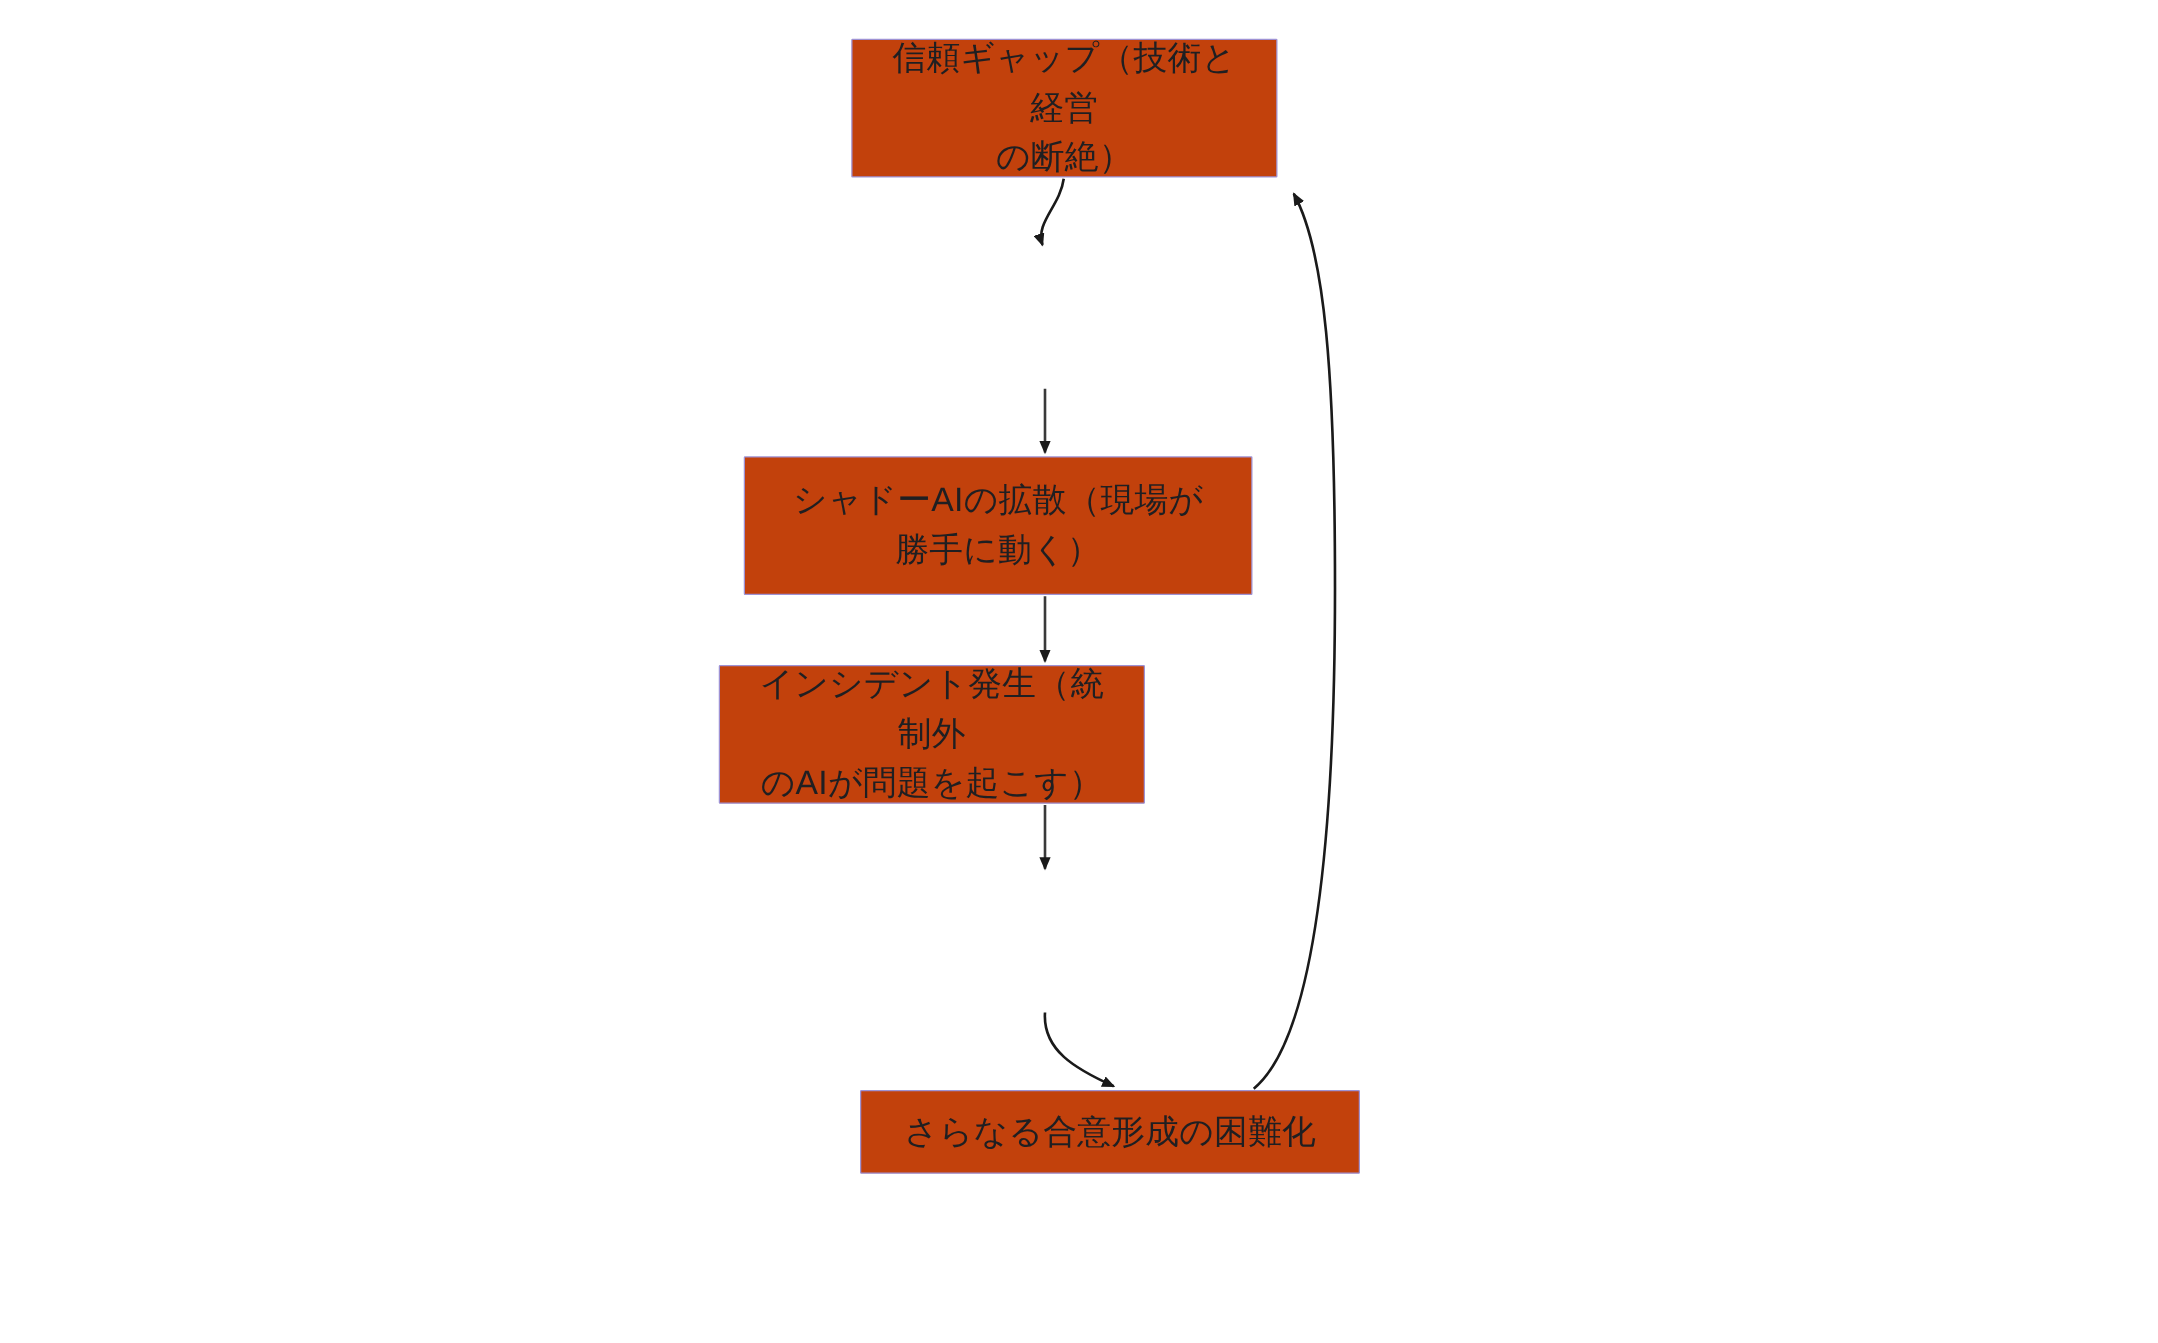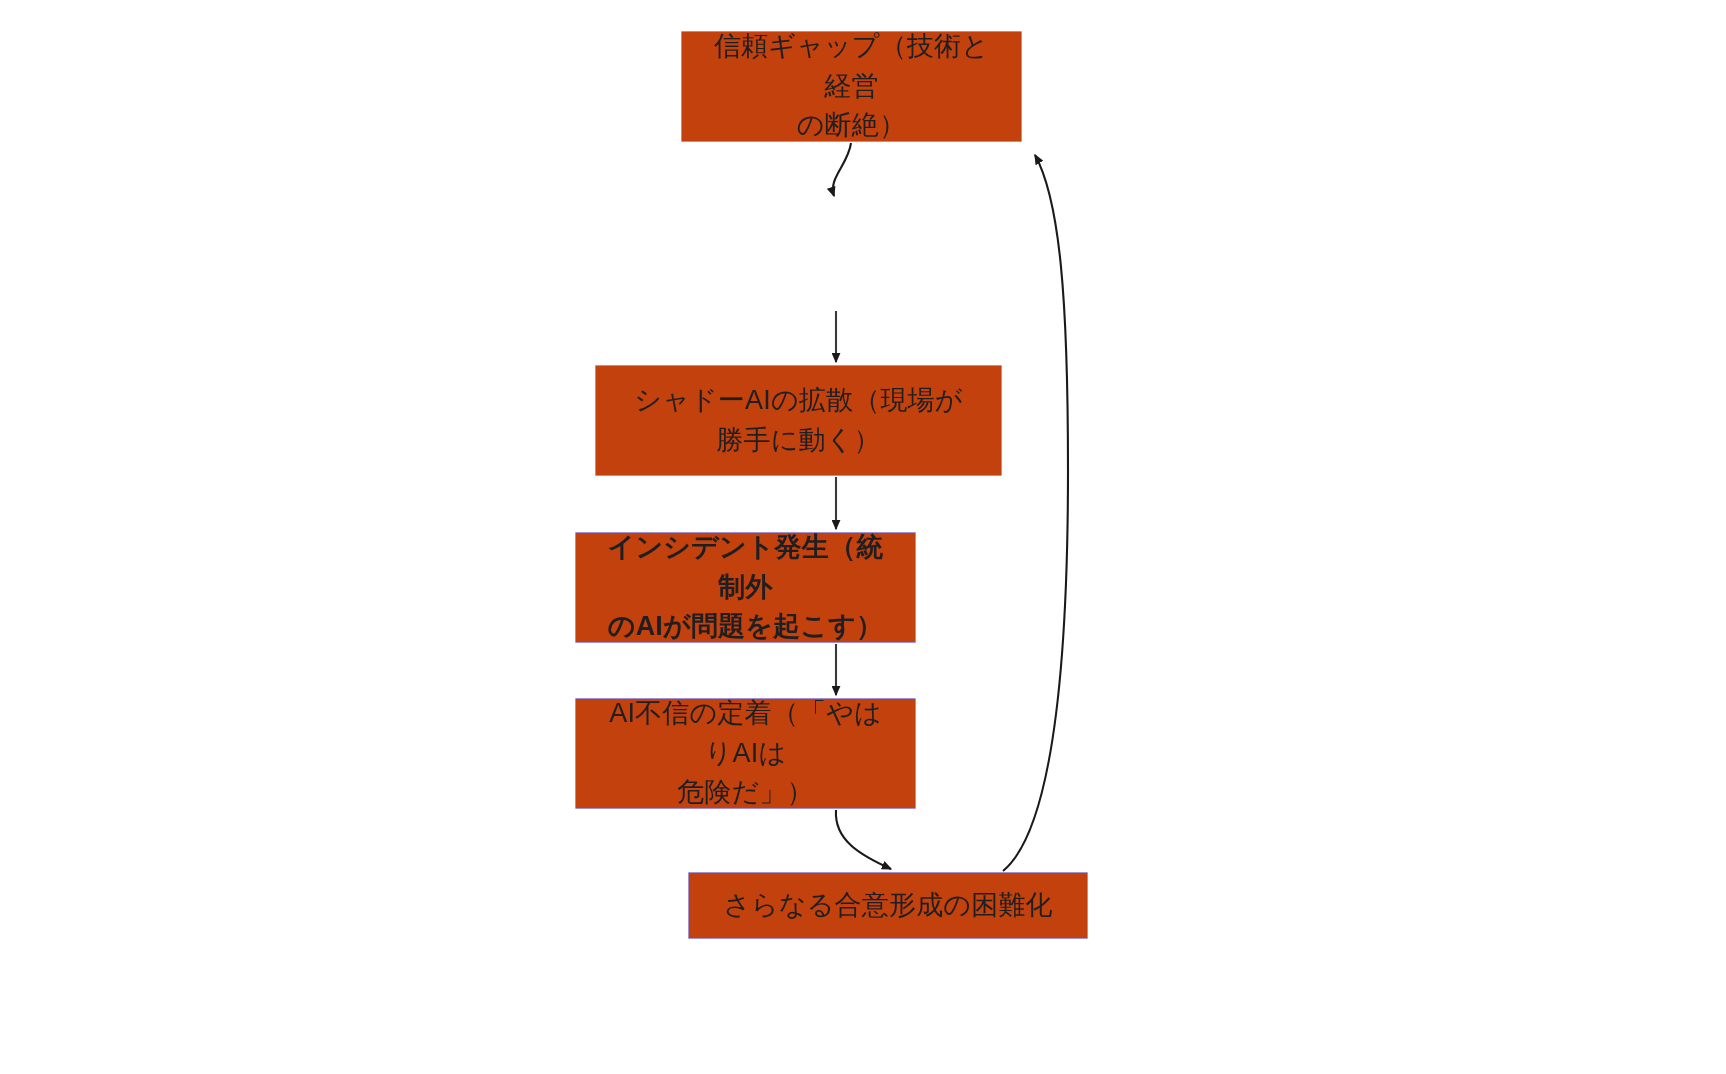--- a/index.html
+++ b/index.html
@@ -81,27 +81,23 @@
     <span class="node-label">信頼ギャップ（技術と経営
 の断絶）</span>
   </div>
 
 
   <div class="node" style="left:575px; top:365px; width:407px; height:111px;margin-left:20px;">
     <span class="node-label">シャドーAIの拡散（現場が
 勝手に動く）</span>
   </div>
 
-  <div class="node" style="left:575px; top:532px; width:341px; height:111px;font-weight:bold;">
+  <div class="node" style="left:575px; top:532px; width:341px; height:111px;">
     <span class="node-label">インシデント発生（統制外
 のAIが問題を起こす）</span>
   </div>
 
-  <div class="node" style="left:575px; top:698px; width:341px; height:111px;">
-    <span class="node-label">AI不信の定着（「やはりAIは
-危険だ」）</span>
-  </div>
 
   <div class="node" style="left:688px; top:872px; width:400px; height:67px;">
     <span class="node-label">さらなる合意形成の困難化</span>
   </div>
 
 </div>
 
 </body></html>

